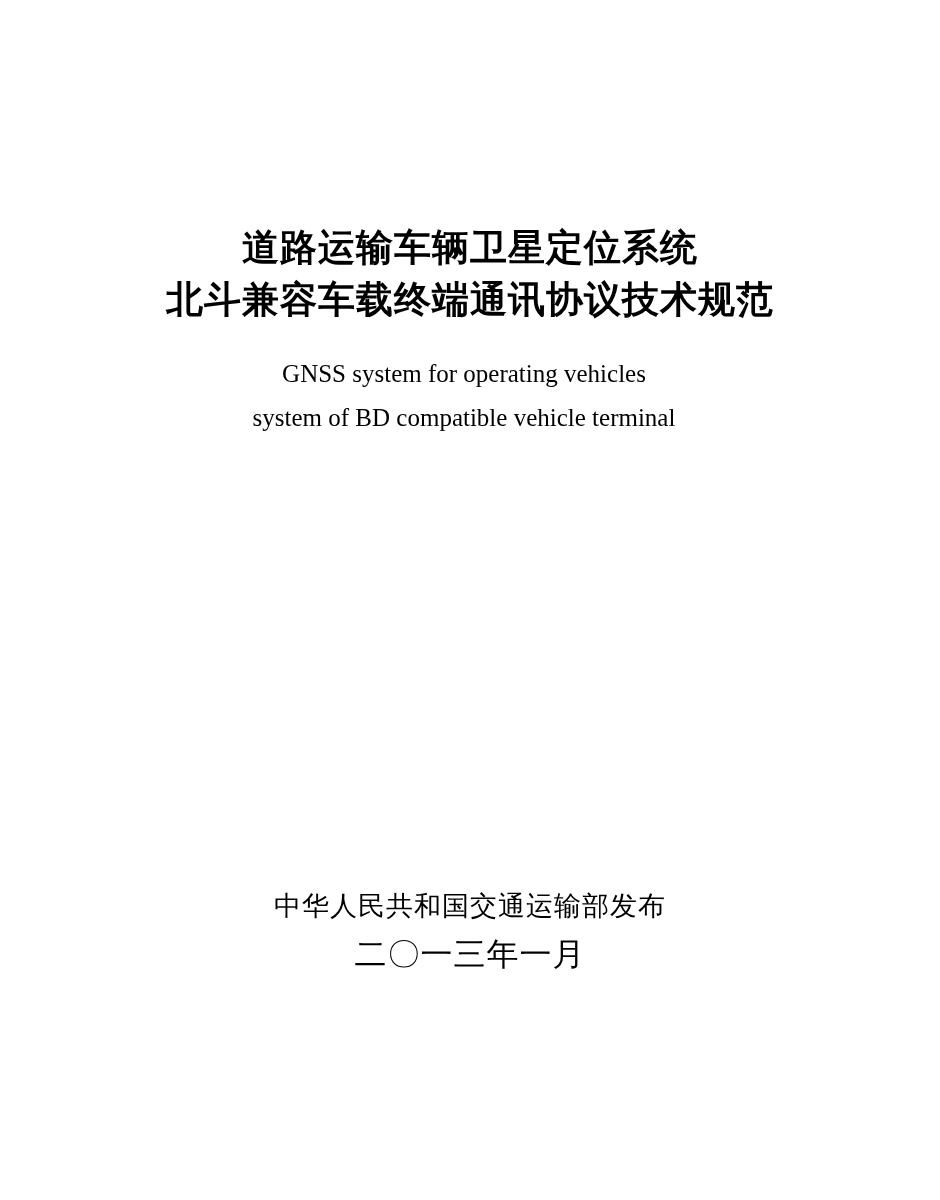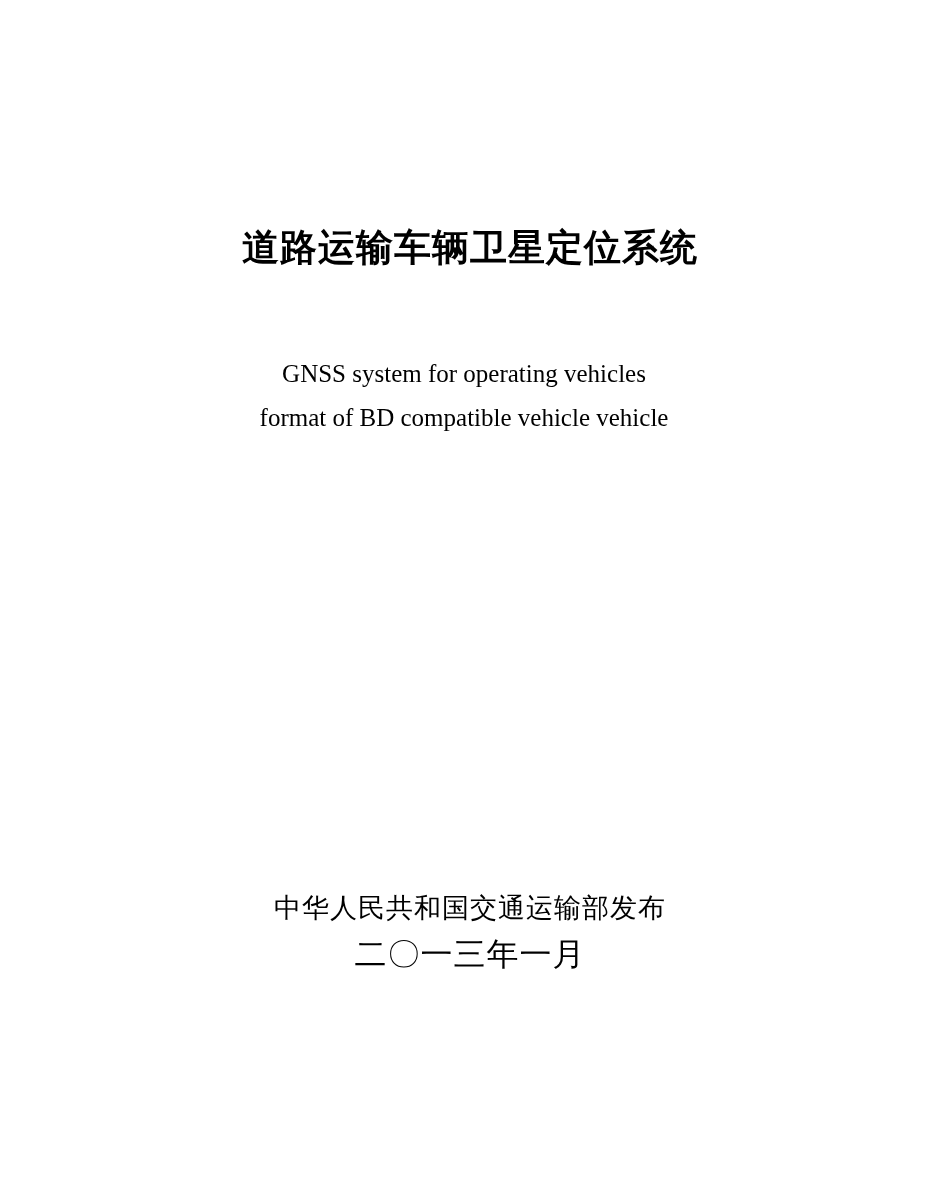--- a/index.html
+++ b/index.html
@@ -61,46 +61,47 @@
 
   
   .publisher-block {
     position: absolute;
     top: 885px;
     left: 0;
     width: 940px;
     text-align: center;
   }
   .publisher-line {
-    font-family: Liberation Sans, sans-serif;
+    font-family: Liberation Mono, monospace;
     font-size: 27px;
     line-height: 46px;
     letter-spacing: 1px;
     color: #000;
   }
   .date-line {
     font-family: "DejaVu Sans", "Liberation Sans", sans-serif;
     font-size: 32px;
     line-height: 46px;
     letter-spacing: 1px;
     color: #000;
   }
 </style>
 </head>
 <body>
 
 <div class="page">
 
   <div class="title-block">
     <div class="title-cn">道路运输车辆卫星定位系统</div>
+    <div class="title-cn">北斗兼容车载终端通讯协议技术规范</div>
   </div>
 
   <div class="subtitle-block">
     <div class="subtitle-line">GNSS system for operating vehicles</div>
-    <div class="subtitle-line">format of BD compatible vehicle vehicle</div>
+    <div class="subtitle-line">system of BD compatible vehicle terminal</div>
   </div>
 
   <div class="publisher-block">
     <div class="publisher-line">中华人民共和国交通运输部发布</div>
     <div class="date-line">二〇一三年一月</div>
   </div>
 
 </div>
 
 </body></html>

